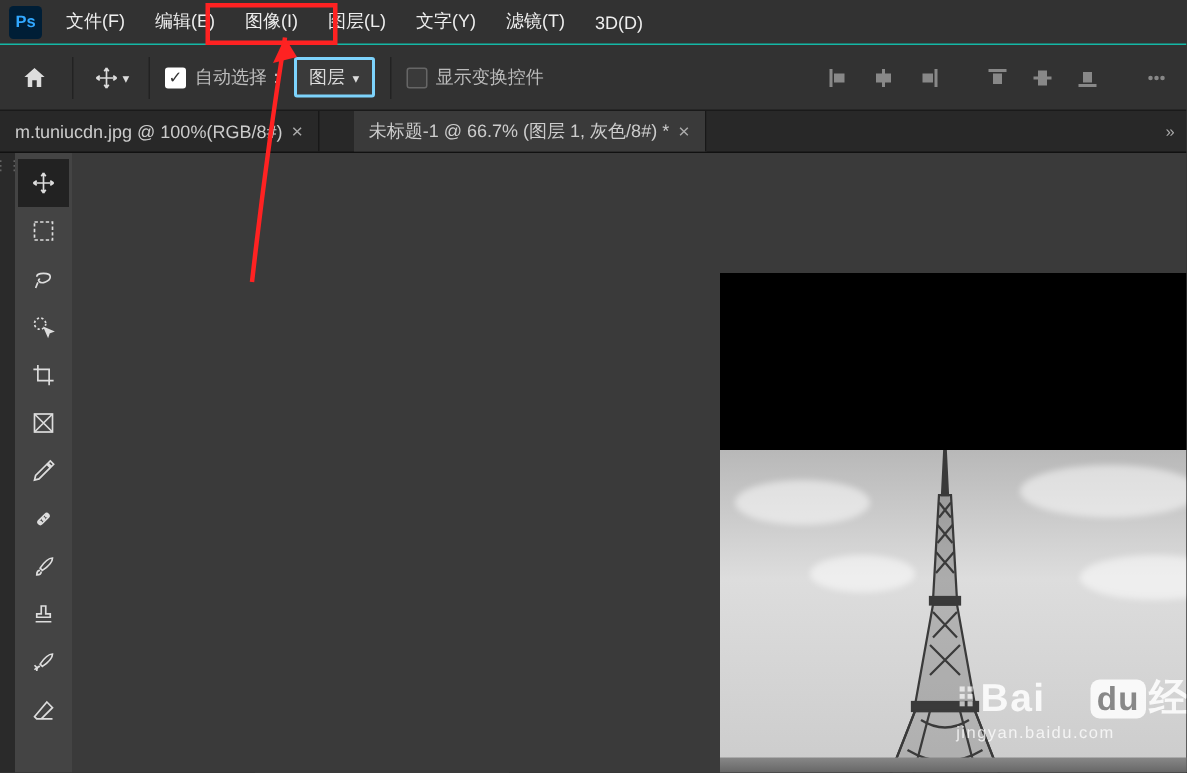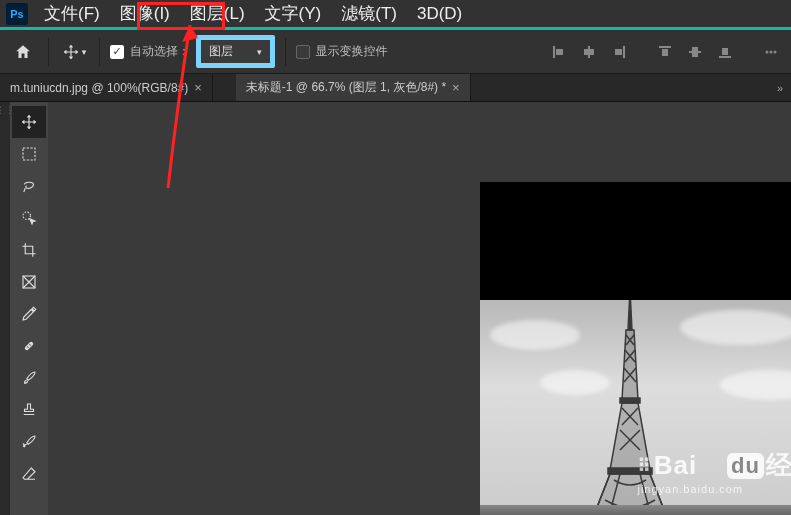--- a/index.html
+++ b/index.html
@@ -1,29 +1,29 @@
 <!DOCTYPE html>
 <html><head>
 <meta charset="utf-8">
 <style>
   * { margin: 0; padding: 0; box-sizing: border-box; font-family: "Microsoft YaHei", Arial, sans-serif; }
   body { width: 791px; height: 515px; background: #323232; color: #ccc; overflow: hidden; position: relative; }
   
   
-  .menubar { height: 30px; background: #323232; display: flex; align-items: center; padding-left: 2px; border-bottom: 3px solid #14b8a6; }
+  .menubar { height: 30px; background: #323232; display: flex; align-items: center; padding-left: 2px; border-bottom: 1px solid #14b8a6; }
   .ps-logo { width: 22px; height: 22px; background: #001e36; border-radius: 3px; display: flex; align-items: center; justify-content: center; color: #31a8ff; font-size: 11px; font-weight: bold; margin: 0 6px 0 4px; }
-  .menu-item { padding: 4px 10px; font-size: 17px; color: #eee; cursor: pointer; }
+  .menu-item { padding: 4px 10px; font-size: 12px; color: #eee; cursor: pointer; }
   
   
   .optionsbar { height: 44px; background: #323232; display: flex; align-items: center; padding: 0 8px; border-bottom: 1px solid #1a1a1a; gap: 6px; }
   .home-btn, .tool-btn { width: 30px; height: 30px; display: flex; align-items: center; justify-content: center; color: #ddd; }
   .vdiv { width: 1px; height: 28px; background: #222; margin: 0 4px; }
   .checkbox { width: 14px; height: 14px; background: #fff; border-radius: 2px; display: flex; align-items: center; justify-content: center; color: #333; font-size: 11px; }
   .opt-label { font-size: 12px; color: #bbb; }
-  .dropdown { background: #3a3a3a; border: 5px solid #7dd3fc; padding: 3px 8px; font-size: 12px; color: #ddd; display: flex; align-items: center; gap: 24px; border-radius: 2px; }
+  .dropdown { background: #3a3a3a; border: 2px solid #7dd3fc; padding: 3px 8px; font-size: 12px; color: #ddd; display: flex; align-items: center; gap: 5px; border-radius: 2px; }
   .spacer { flex: 1; }
   .align-btn { width: 24px; height: 24px; display: flex; align-items: center; justify-content: center; color: #888; }
   
   
   .tabbar { height: 28px; background: #282828; display: flex; align-items: stretch; border-bottom: 1px solid #111; }
   .tab { display: flex; align-items: center; padding: 0 10px; font-size: 12px; color: #ccc; border-right: 1px solid #181818; gap: 6px; cursor: pointer; }
   .tab.active { background: #3a3a3a; margin-left: 23px; }
   .tab-close { font-size: 13px; color: #aaa; cursor: pointer; }
   .panel-toggle { margin-left: auto; width: 22px; display: flex; align-items: center; justify-content: center; font-size: 11px; color: #aaa; }
   
@@ -55,20 +55,21 @@
   
   .red-box { position: absolute; border: 3px solid #f22; pointer-events: none; }
   .red-arrow { position: absolute; pointer-events: none; }
 </style>
 </head>
 <body>
 
 <div class="menubar">
   <div class="ps-logo">Ps</div>
   <div class="menu-item">文件(F)</div>
+  <div class="menu-item">编辑(E)</div>
   <div class="menu-item">图像(I)</div>
   <div class="menu-item">图层(L)</div>
   <div class="menu-item">文字(Y)</div>
   <div class="menu-item">滤镜(T)</div>
   <div class="menu-item">3D(D)</div>
 </div>
 
 <div class="optionsbar">
   <div class="home-btn">
     <svg viewBox="0 0 24 24" width="18" height="18" fill="#ddd">

